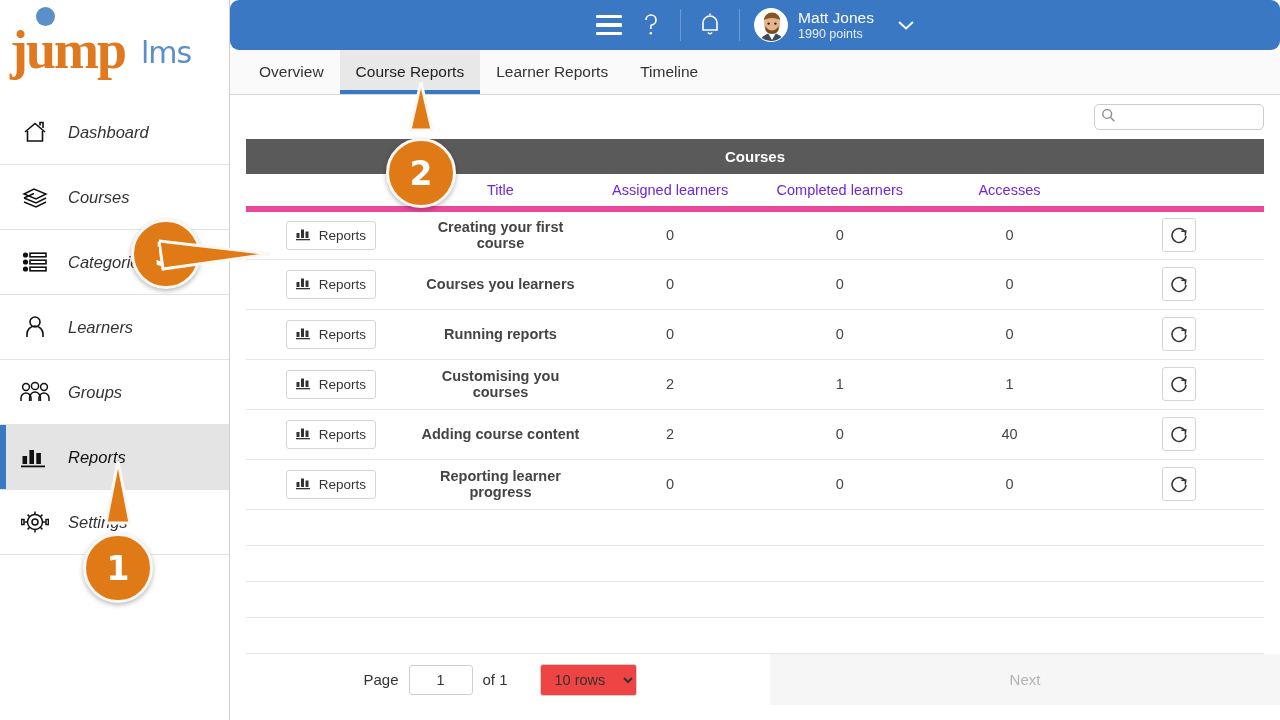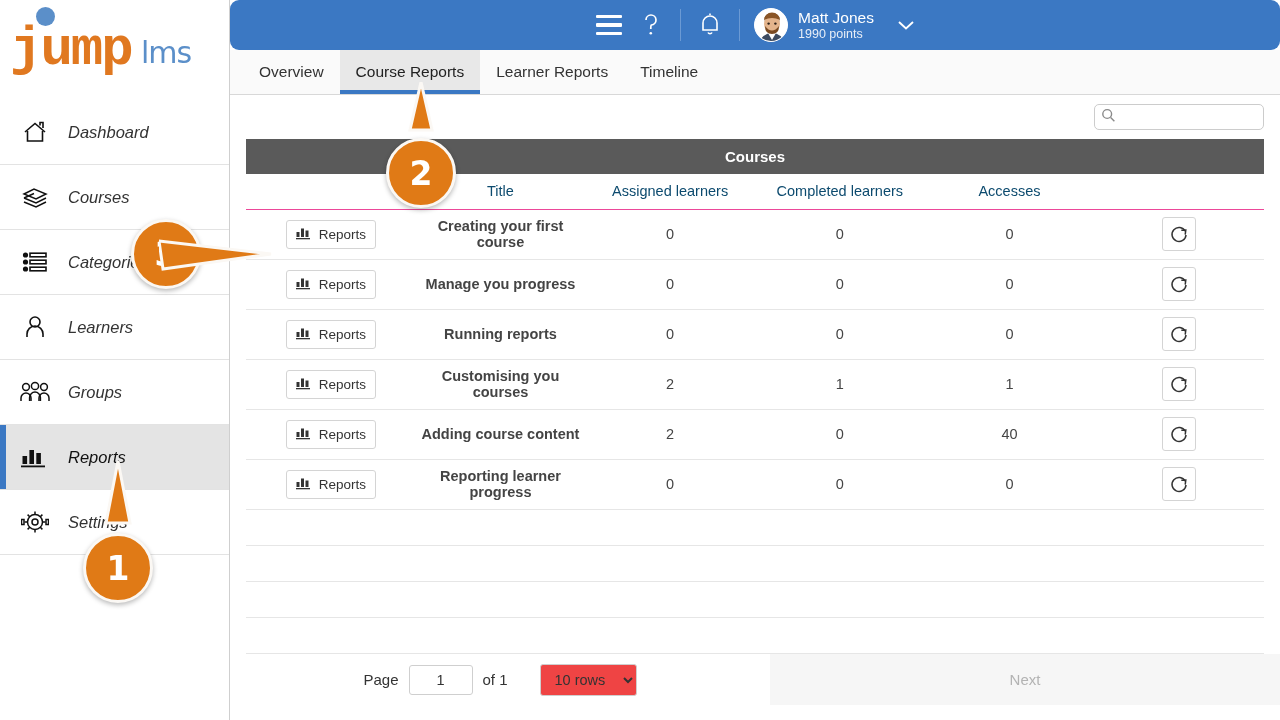--- a/index.html
+++ b/index.html
@@ -12,21 +12,21 @@
   .app { position: relative; width: 1280px; height: 720px; display: flex; }
 
   
   .sidebar {
     width: 230px; height: 720px; background: #ffffff;
     border-right: 1px solid #cfcfcf; position: relative; flex: 0 0 230px;
   }
   .logo-wrap { height: 100px; display: flex; align-items: center; padding-left: 8px; }
   .logo { position: relative; height: 62px; width: 210px; }
   .logo-text {
-    font-family: Liberation Mono, monospace;
+    font-family: Liberation Serif, serif;
     font-size: 54px; font-weight: bold; color: #E07820;
     letter-spacing: -2px; line-height: 62px; position: absolute; left: 2px; top: 0;
   }
   .logo-lms {
     font-family: "DejaVu Sans", sans-serif;
     font-size: 30px; font-weight: normal; color: #5B8FC9;
     position: absolute; left: 133px; top: 16px; letter-spacing: -1px;
   }
   .logo-dot {
     position: absolute; width: 19px; height: 19px; border-radius: 50%;
@@ -95,22 +95,22 @@
     border: none; outline: none; flex: 1; font-size: 13px; background: transparent;
     font-family: "Liberation Sans", sans-serif; color: #333; margin-left: 4px;
   }
 
   table.courses { width: 100%; border-collapse: collapse; table-layout: fixed; }
   .tbl-title-row th {
     background: #5a5a5a; color: #fff; font-size: 15px; font-weight: bold;
     height: 35px; text-align: center;
   }
   .tbl-head th {
-    height: 35px; font-size: 14.5px; color: #0c4a6e; font-weight: normal;
-    border-bottom: 1px solid #ec4899; text-align: center; background:#fff;
+    height: 35px; font-size: 14.5px; color: #6d28d9; font-weight: normal;
+    border-bottom: 6px solid #ec4899; text-align: center; background:#fff;
   }
   .tbl-head th.c-action { width: 110px; }
   .tbl-head th.c-title { width: 350px; }
   .tbl-head th.c-num { width: 155px; }
   .tbl-head th.c-refresh { width: 95px; }
   table.courses td {
     height: 50px; border-bottom: 1px solid #e6e6e6; font-size: 14.5px;
     color: #444; text-align: center; vertical-align: middle;
   }
   td.cell-title { font-weight: bold; color: #333; font-size: 15px; margin-left: 16px; }
@@ -374,21 +374,21 @@
             <tr>
               <td><span class="btn-reports">
                   <span><svg width="16" height="14" viewBox="0 0 16 14" fill="#333">
                       <rect x="0.5" y="6" width="3" height="5"></rect>
                       <rect x="5" y="2.5" width="3" height="8.5"></rect>
                       <rect x="9.5" y="4.5" width="3" height="6.5"></rect>
                       <rect x="0" y="12" width="14" height="1.3"></rect>
                     </svg></span>
                   <span>Reports</span>
                 </span></td>
-              <td class="cell-title">Manage you progress</td>
+              <td class="cell-title">Courses you learners</td>
               <td>0</td>
               <td>0</td>
               <td>0</td>
               <td><span class="btn-refresh">
                   <svg width="19" height="19" viewBox="0 0 19 19" fill="none" stroke="#333" stroke-width="1.5">
                     <path d="M15.2 6.2 A7 7 0 1 0 16 10"></path>
                     <path d="M11.3 5.2 L15.8 5.0 L15.2 9.6"></path>
                   </svg>
                 </span></td>
             </tr>

